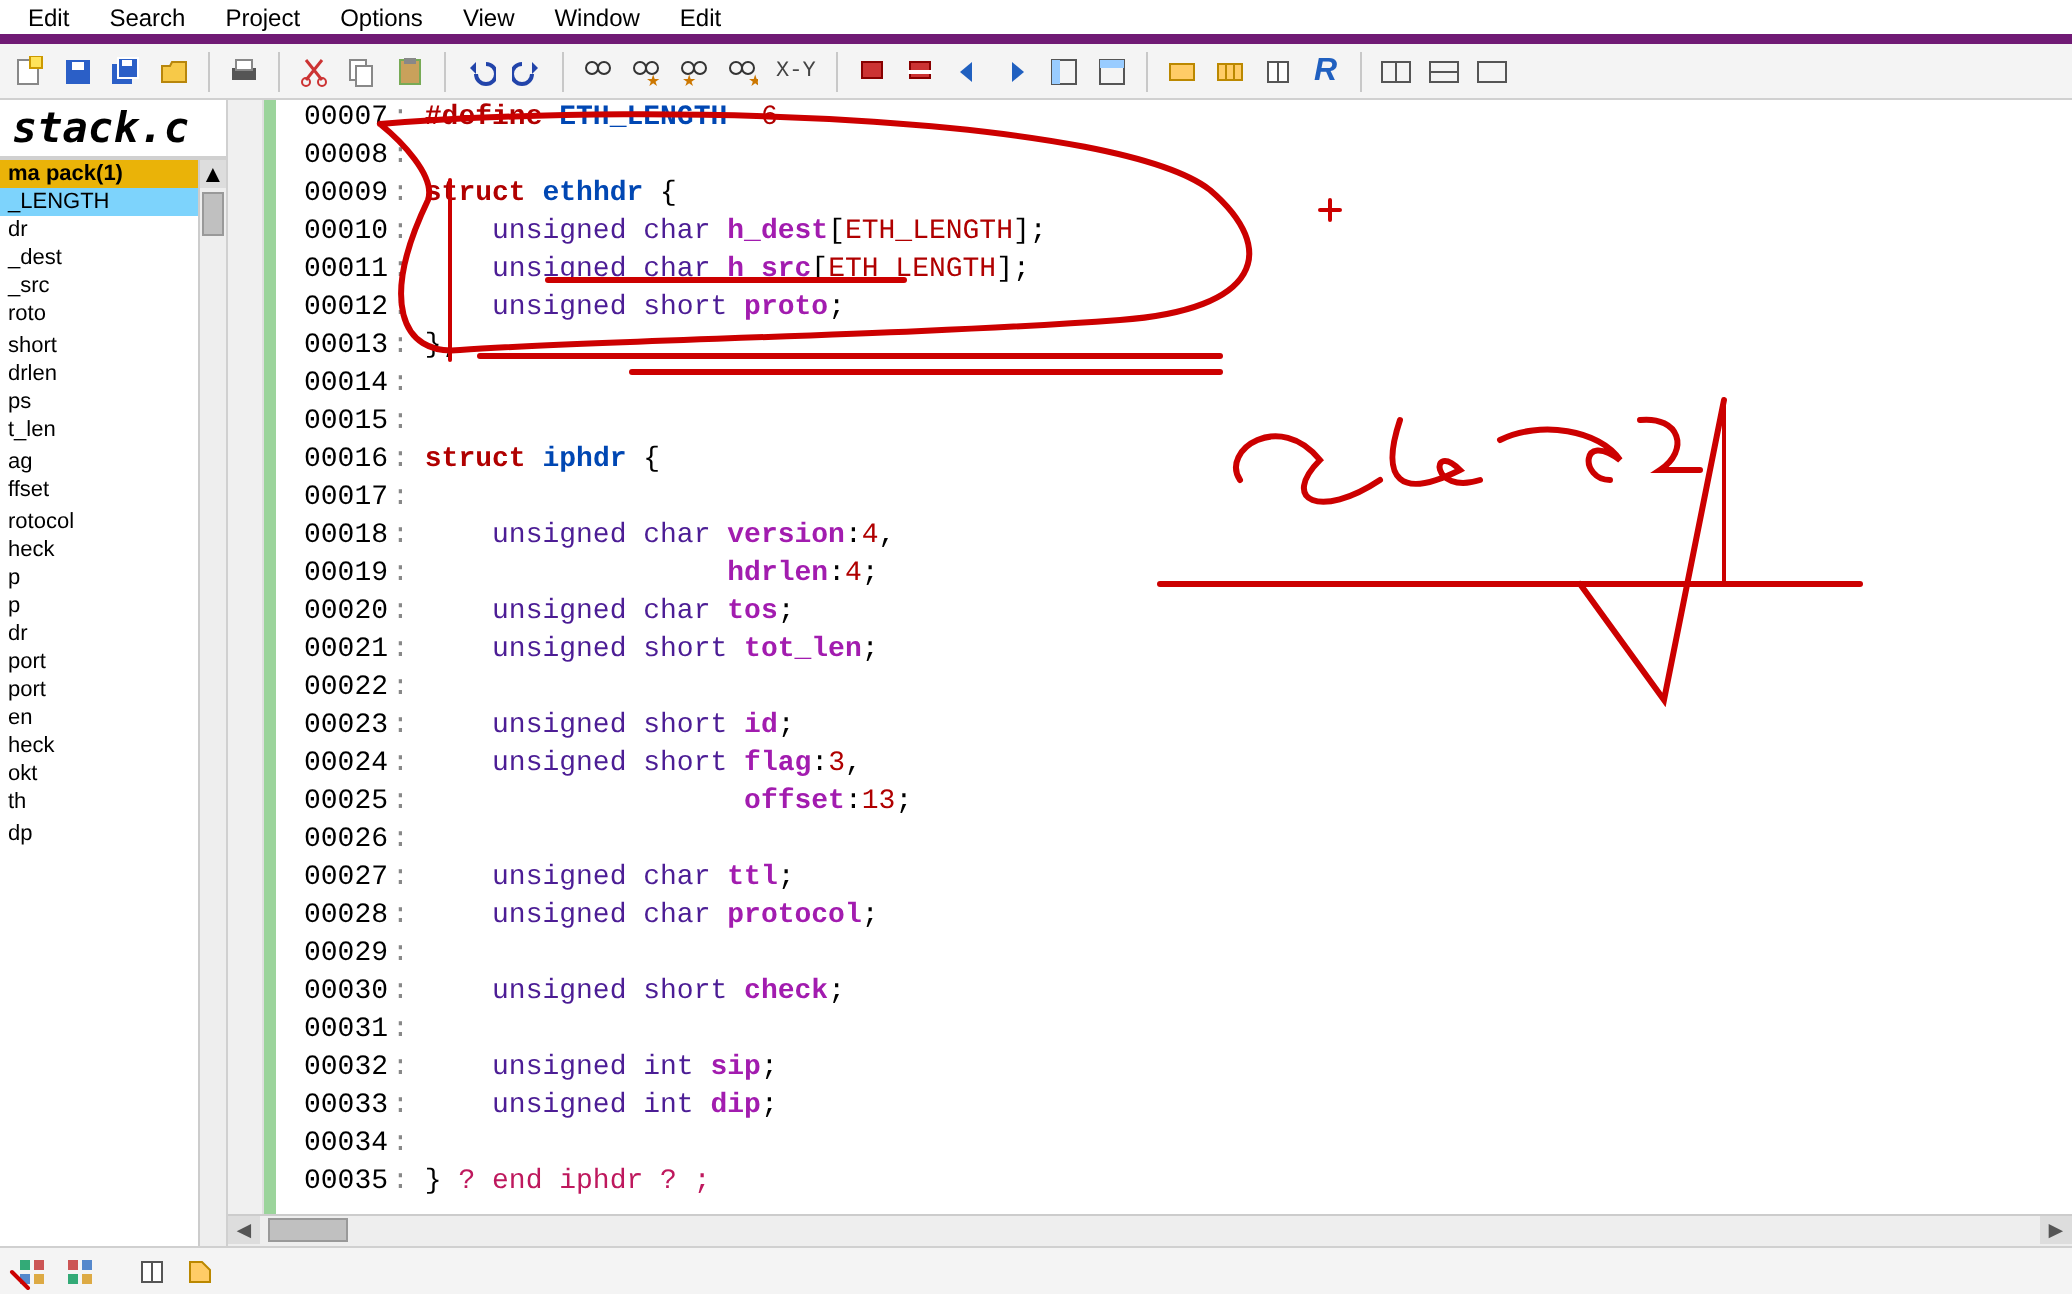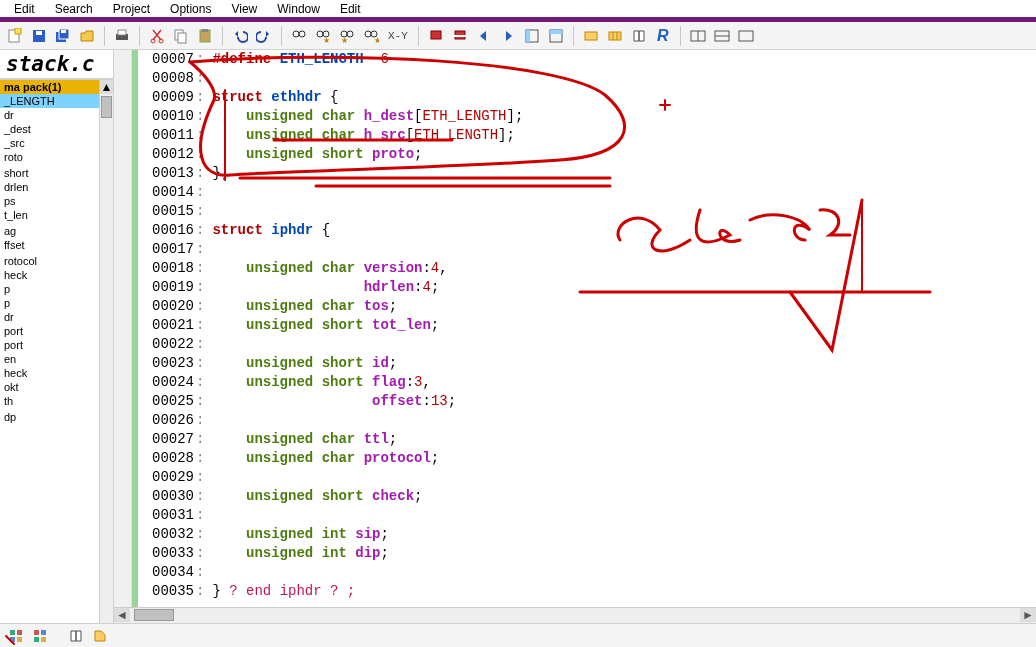--- a/index.html
+++ b/index.html
@@ -36,21 +36,21 @@
   .codewrap { flex:1; display:flex; overflow:hidden; position:relative; }
   .changebar { width:18px; background:#f0f0f0; border-right:1px solid #e0e0e0; }
   .gstripe { width:6px; background:#9bd49b; }
   .pregut { width:6px; background:#fff; }
   .code { flex:1; font-family: Consolas, "Courier New", monospace; font-size:14px; line-height:19px; padding-top:0; white-space:pre; color:#000; }
   .code .row { height:19px; display:flex; align-items:center; }
   .lnum { color:#000000; display:inline-block; width:52px; text-align:right; padding-right:2px; }
   .colon { color:#888; padding-right:8px; }
   .kw { color:#b00000; font-weight:bold; }  
   .name { color:#0047b3; font-weight:bold; } 
-  .type { color:#4d7c0f; font-weight:bold; } 
+  .type { color:#4c1d95; font-weight:normal; } 
   .field { color:#a21caf; font-weight:bold; }
   .const { color:#b00000; }
   .num { color:#b00000; }
   .punct { color:#000; }
   .cmt { color:#be185d; }
   .editor .hscroll { height:16px; background:#eee; border-top:1px solid #ccc; position:relative; }
   .editor .hscroll .larr, .editor .hscroll .rarr { width:16px; height:14px; position:absolute; top:0; display:flex; align-items:center; justify-content:center; color:#555; background:#ddd; }
   .editor .hscroll .larr{ left:0;} .editor .hscroll .rarr{ right:0;}
   .editor .hscroll .hthumb{ position:absolute; left:20px; top:1px; height:12px; width:40px; background:#c0c0c0; border:1px solid #999; }
 

